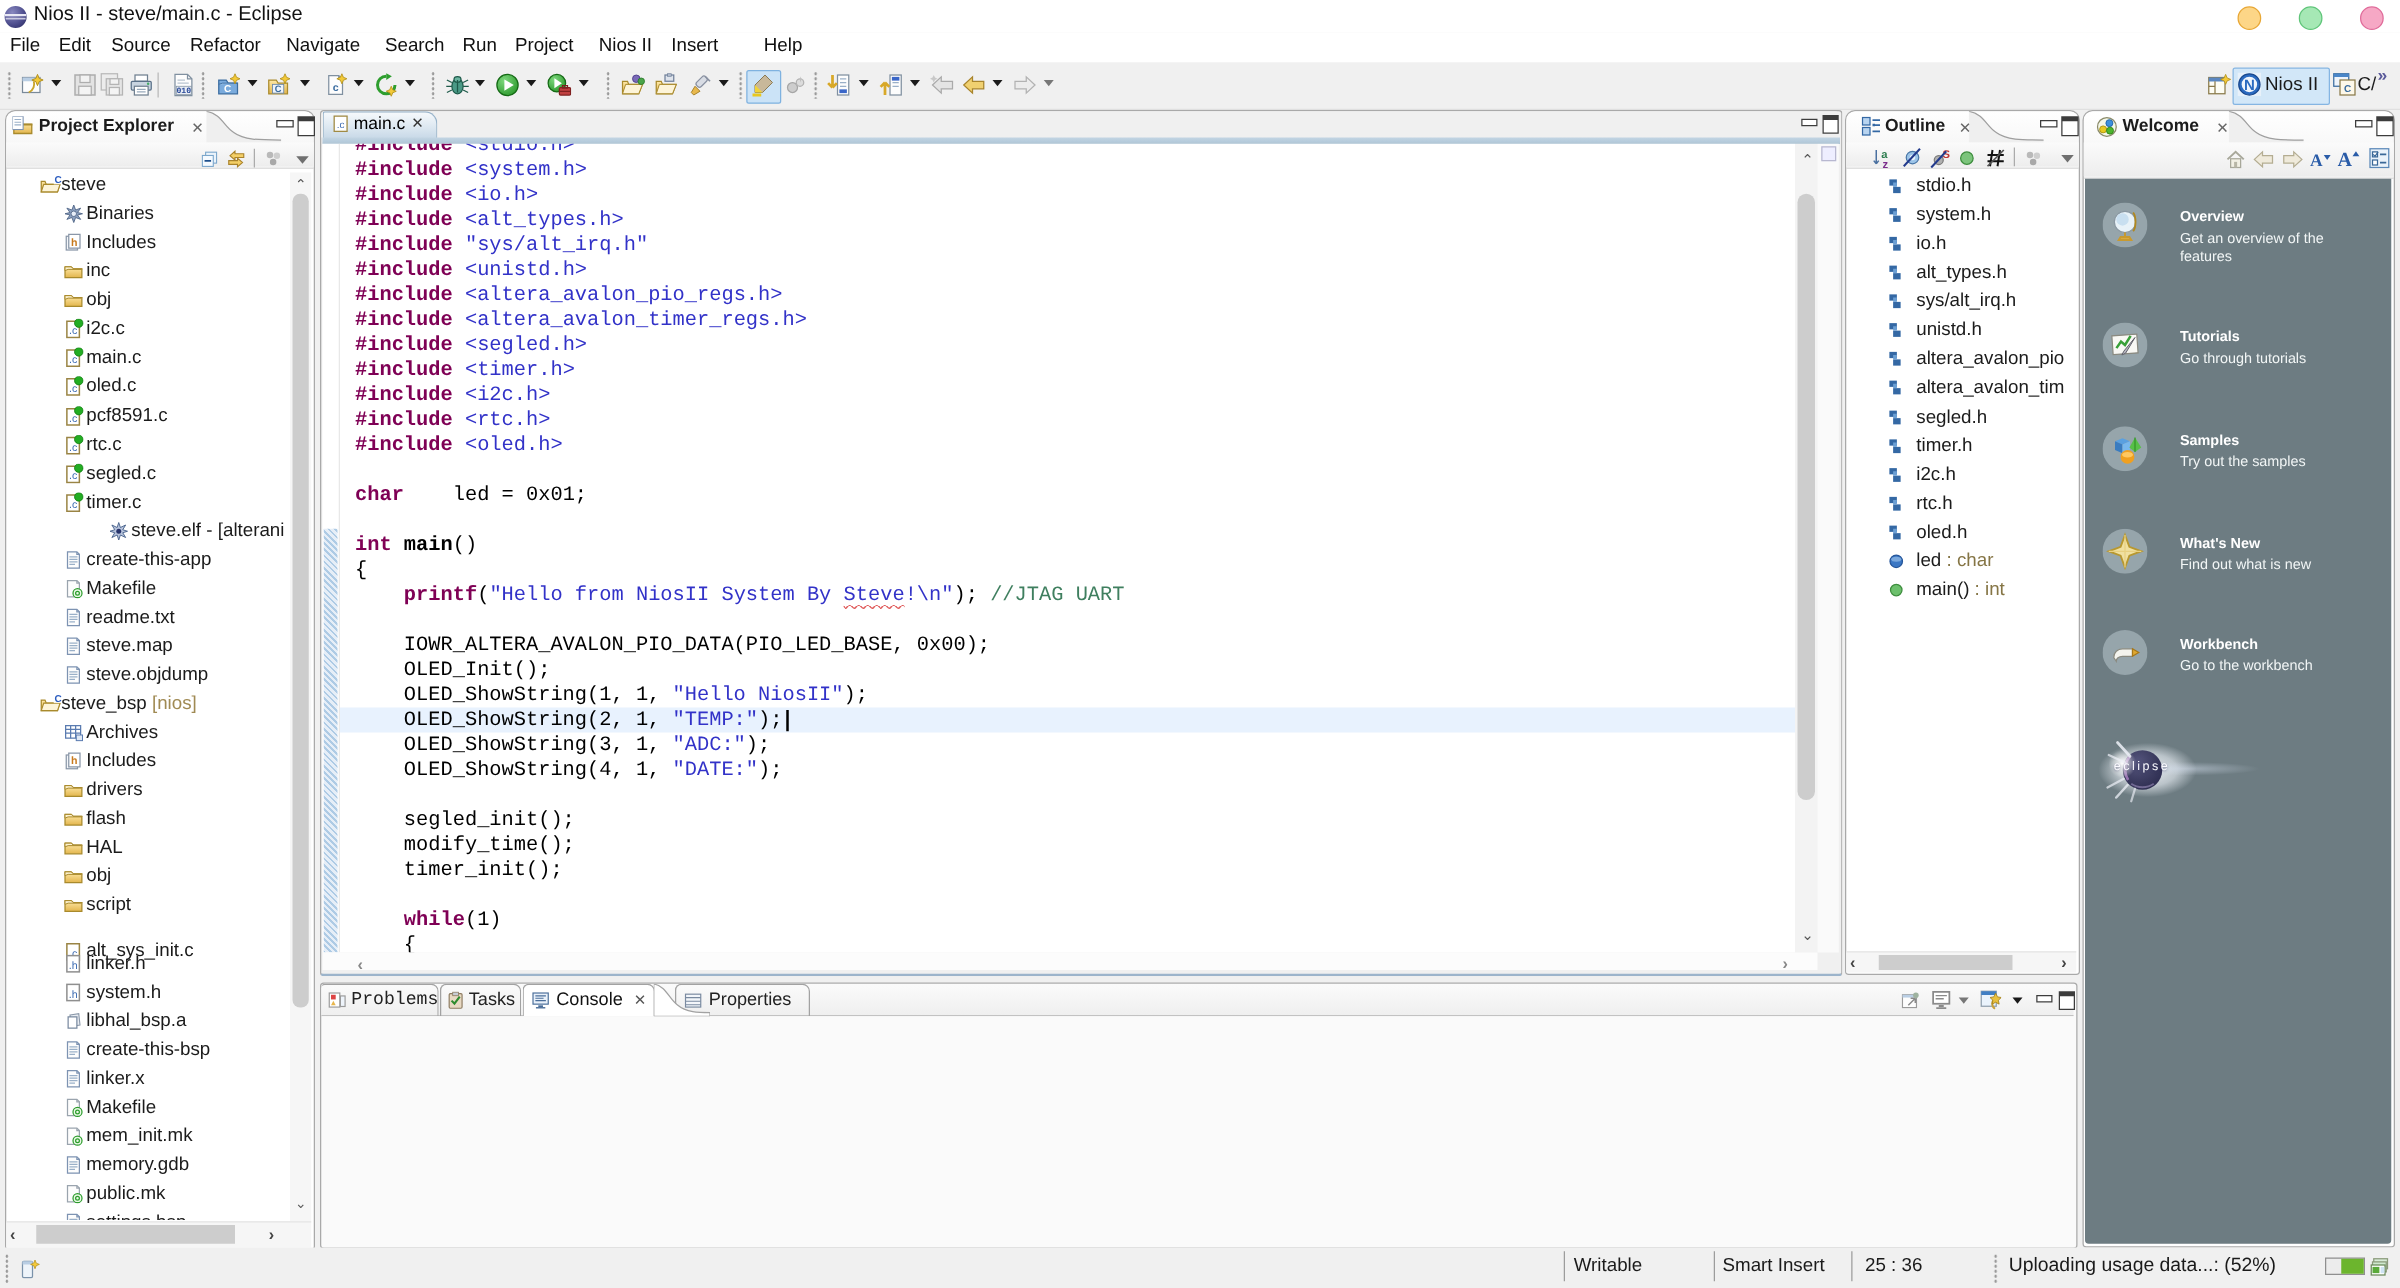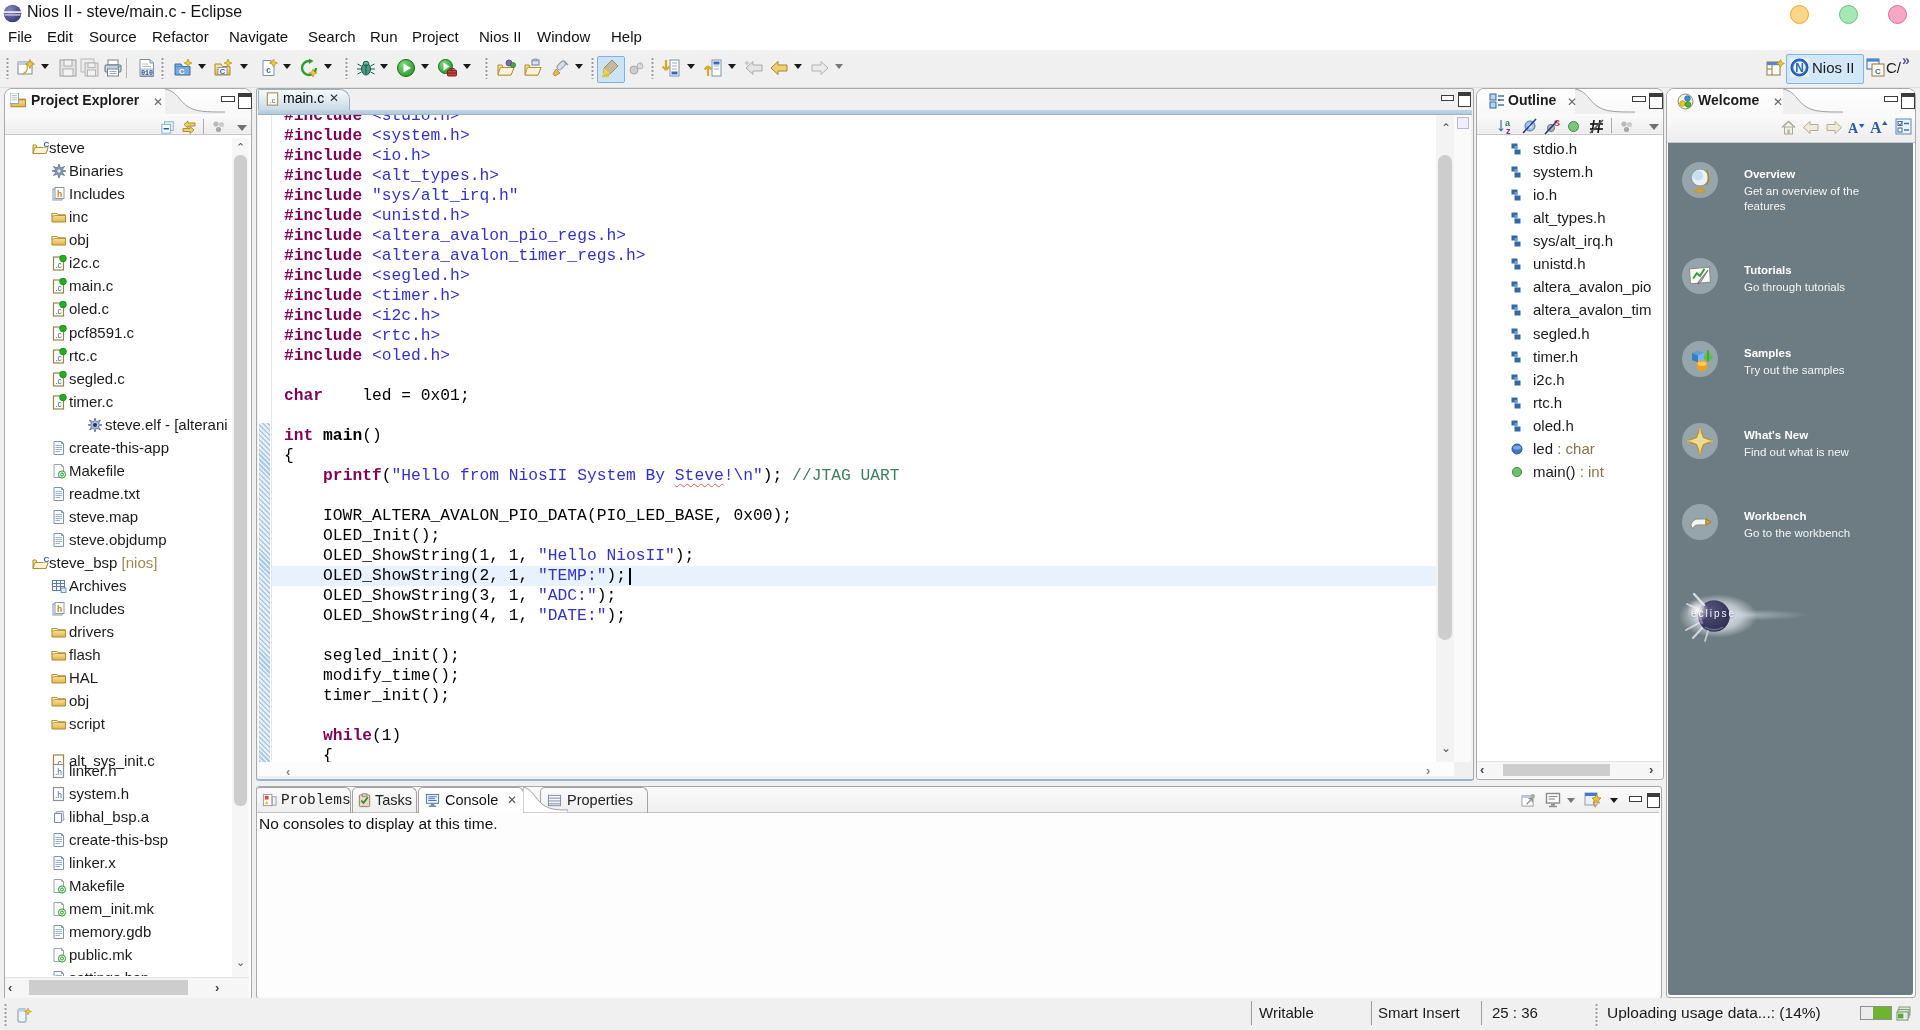--- a/index.html
+++ b/index.html
@@ -130,21 +130,21 @@
 <div id="menubar" class="abs">
   <span class="mi" style="left:8px;">File</span>
   <span class="mi" style="left:47px;">Edit</span>
   <span class="mi" style="left:89px;">Source</span>
   <span class="mi" style="left:152px;">Refactor</span>
   <span class="mi" style="left:229px;">Navigate</span>
   <span class="mi" style="left:308px;">Search</span>
   <span class="mi" style="left:370px;">Run</span>
   <span class="mi" style="left:412px;">Project</span>
   <span class="mi" style="left:479px;">Nios II</span>
-  <span class="mi" style="left:537px;">Window</span>
+  <span class="mi" style="left:537px;">Insert</span>
   <span class="mi" style="left:611px;">Help</span>
 </div>
 
 <div id="toolbar" class="abs">
   <div class="tbdots" style="left:6px;"></div>
   <div class="tbdots" style="left:161px;"></div>
   <div class="tbdots" style="left:345px;"></div>
   <div class="tbdots" style="left:485px;"></div>
   <div class="tbdots" style="left:591px;"></div>
   <div class="tbdots" style="left:651px;"></div>
@@ -776,23 +776,20 @@
   <svg class="abs" style="left:1327px;top:4px;width:17px;height:17px;" viewBox="0 0 17 17">
       <rect x="1" y="2" width="12" height="12" fill="#eaf3fc" stroke="#8f9fae"></rect>
       <rect x="1" y="2" width="12" height="3" fill="#3f7ec4"></rect>
       <path d="M12 16 C9 14 9 10 12 8" fill="none" stroke="#c8a23c" stroke-width="1.6"></path>
       <path d="M12.5 3.5 L14 6.5 L17 7 L14.7 9.2 L15.3 12.3 L12.5 10.8 L9.7 12.3 L10.3 9.2 L8 7 L11 6.5 Z" fill="#e9c13e" stroke="#a5821e" stroke-width="0.7"></path>
     </svg>
   <div class="dd" style="left:1353px;top:11px;"></div>
   <div class="mini" style="left:1372px;top:9px;width:11px;"></div>
   <div class="maxi" style="left:1390px;top:6px;width:11px;height:10px;"></div>
 
-  <div class="abs" style="left:0;top:26px;width:1402px;height:183px;background:#fdfdfd;border-radius:0 0 3px 3px;">
-    <span class="abs" style="left:2px;top:2px;font-size:15.5px;color:#101010;">No consoles to display at this time.</span>
-  </div>
 </div>
 
 <div class="panel" id="outline" style="left:1476px;top:88px;width:186px;height:690px;">
   <div class="phead" style="height:45px;">
     <div class="ptoolbar" style="top:25px;height:19px;"></div>
   </div>
   <svg class="abs" style="left:12px;top:4px;width:16px;height:16px;" viewBox="0 0 16 16">
       <rect x="1" y="1" width="6" height="6" fill="#b8d4f0" stroke="#3468a4"></rect>
       <rect x="1" y="9" width="6" height="6" fill="#b8d4f0" stroke="#3468a4"></rect>
       <g stroke="#3468a4" stroke-width="1.4">
@@ -1065,21 +1062,21 @@
         </g>
       </svg>
     <span class="abs" style="left:23px;top:465px;font-size:10px;color:#fafaff;letter-spacing:2px;text-shadow:0 1px 2px rgba(40,40,80,0.55);">eclipse</span>
   </div>
 </div>
 
 <div id="statusbar" class="abs">
   <span class="st" style="left:1259px;">Writable</span>
   <span class="st" style="left:1378px;">Smart Insert</span>
   <span class="st" style="left:1492px;">25 : 36</span>
-  <span class="st" style="left:1607px;font-size:15.5px;">Uploading usage data...: (14%)</span>
+  <span class="st" style="left:1607px;font-size:15.5px;">Uploading usage data...: (52%)</span>
   <span class="stsep" style="left:1251px;"></span>
   <span class="stsep" style="left:1371px;"></span>
   <span class="stsep" style="left:1481px;"></span>
   <div class="abs" style="left:1595px;top:5px;width:3px;height:24px;background-image:radial-gradient(circle,#9a9a9a 1px,transparent 1.2px);background-size:3px 4px;"></div>
   <div class="abs" style="left:1860px;top:8px;width:30px;height:12px;border:1px solid #8f8f8f;background:#ececec;">
     <div style="position:absolute;left:12px;top:0;width:18px;height:12px;background:#6cb52d;"></div>
   </div>
 </div>
 
 <svg class="abs" style="left:3px;top:4px;width:19px;height:19px;" viewBox="0 0 19 19">

